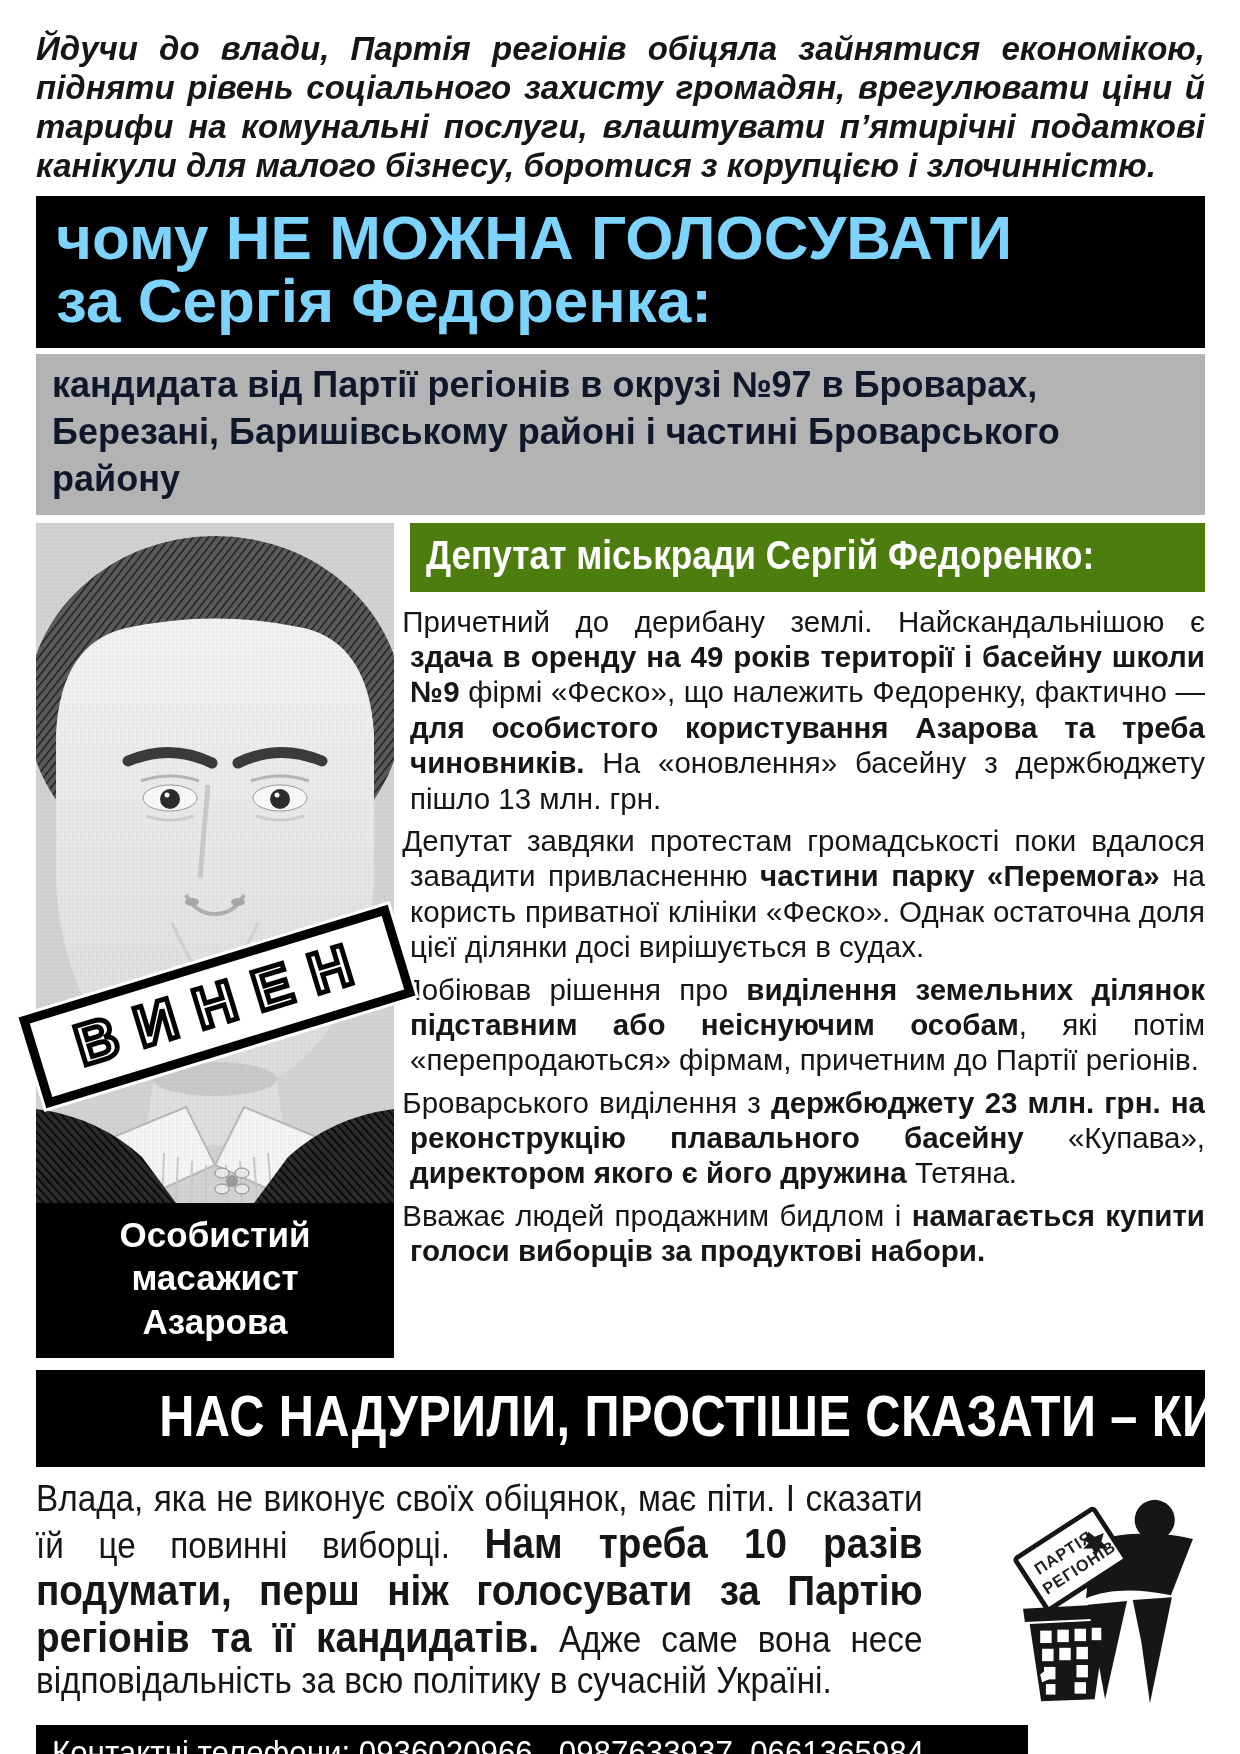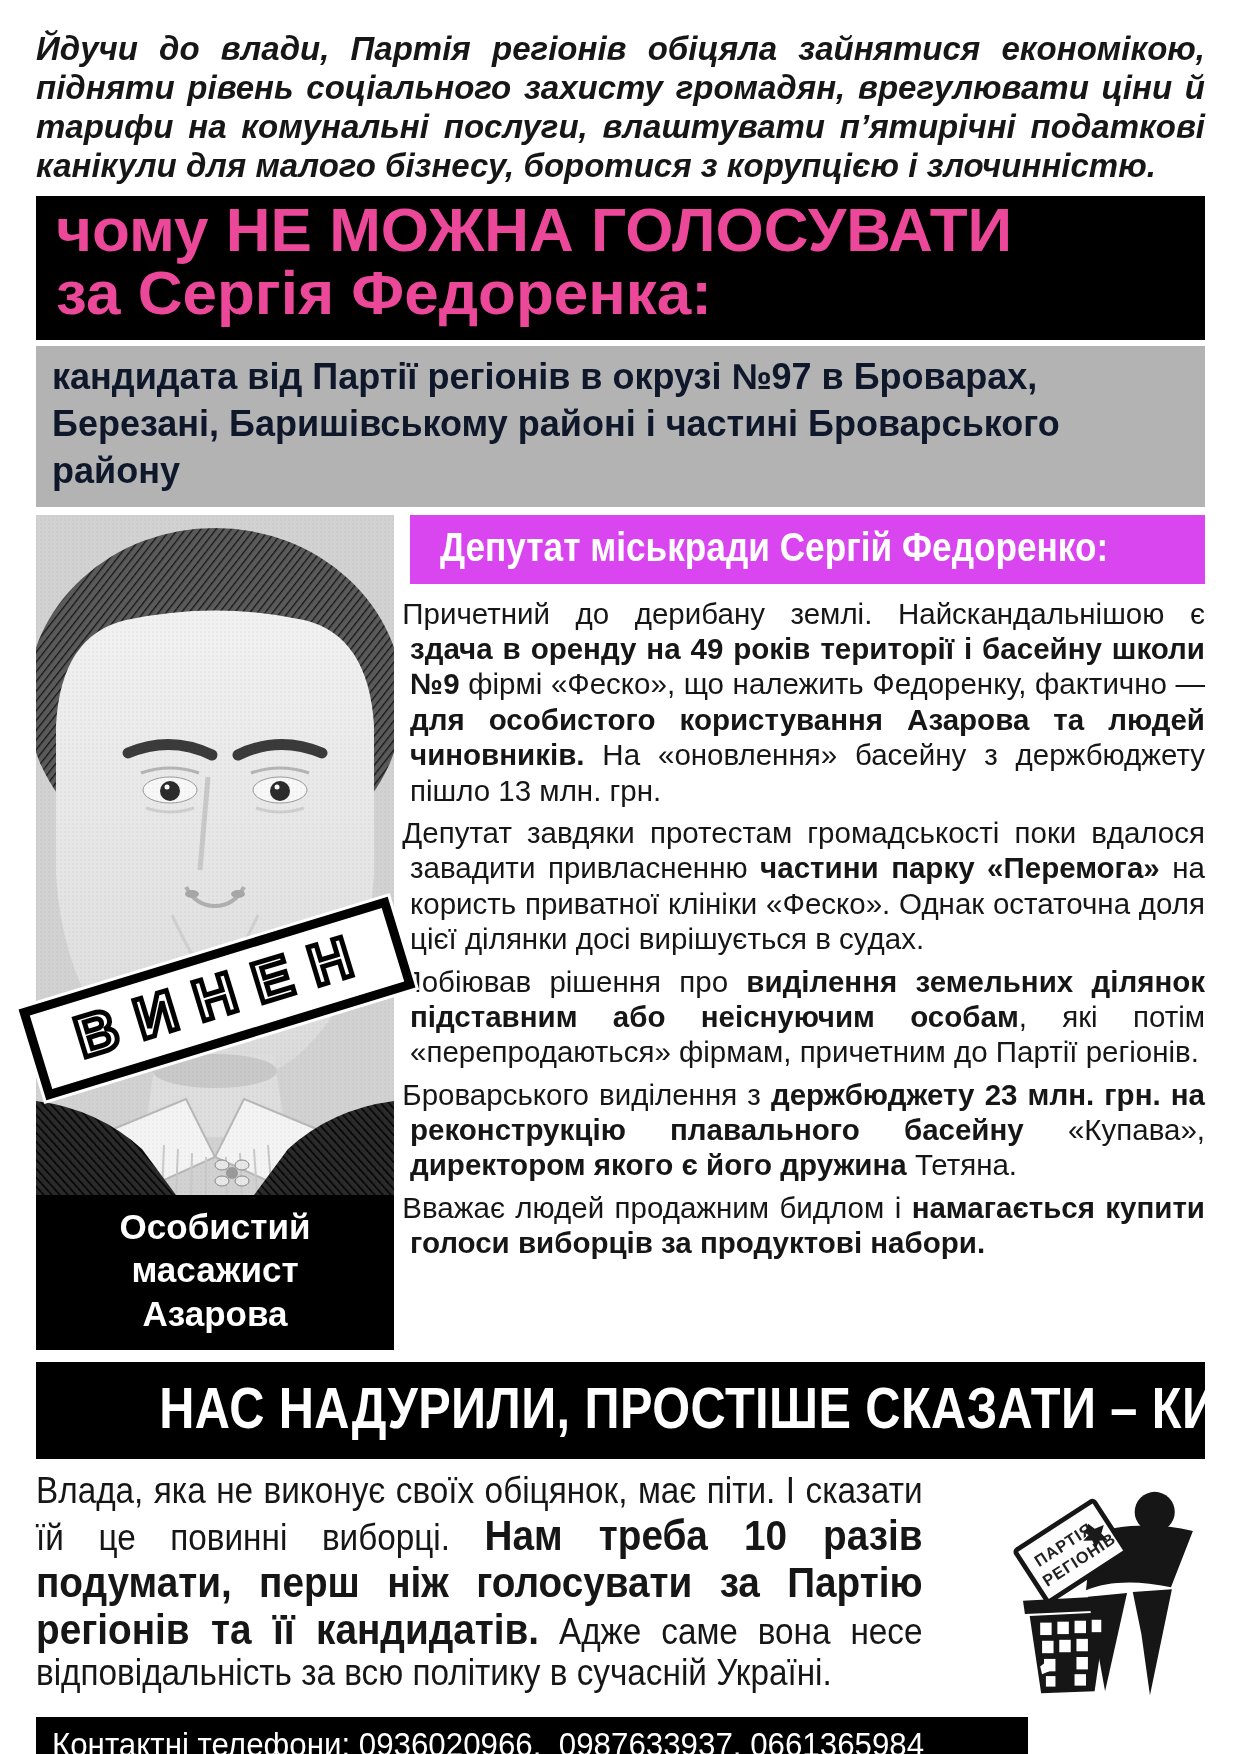--- a/index.html
+++ b/index.html
@@ -5,38 +5,38 @@
   html,body{margin:0;padding:0;background:#888;}
   .page{
     position:relative;width:1240px;height:1754px;margin:0 auto;background:#fff;
     overflow:hidden;box-sizing:border-box;padding:30px 35px 0 36px;
     font-family:"Liberation Sans",sans-serif;color:#111;
   }
   .intro{
     font-style:italic;font-weight:700;font-size:33px;line-height:1.18;
     text-align:justify;margin:0 0 10px 0;color:#161616;
   }
-  .banner-title{background:#000;color:#ec4899;padding:2px 12px 16px 20px;}
+  .banner-title{background:#000;color:#7dd3fc;padding:10px 12px 16px 20px;}
   .banner-title .line{display:block;font-weight:700;font-size:62px;line-height:1.02;letter-spacing:0;}
   .banner-sub{background:#b3b3b3;margin-top:6px;padding:8px 16px 12px 16px;}
   .banner-sub .txt{font-weight:700;font-size:36px;line-height:1.3;color:#0f172a;}
   .main{margin-top:8px;}
   .main:after{content:"";display:block;clear:both;}
   .photo{float:left;width:358px;margin:0 16px 0 0;position:relative;}
   .portrait{display:block;width:358px;height:680px;background:#d6d6d6;}
   .stamp{
     position:absolute;left:-12px;top:436px;width:386px;box-sizing:border-box;
     background:#fff;border:9px solid #000;box-shadow:0 0 0 3px #fff;
     transform:rotate(-17deg);text-align:center;
     font-weight:700;font-size:58px;letter-spacing:20px;line-height:1.05;
     color:#fff;-webkit-text-stroke:5px #000;padding:6px 0 10px 14px;white-space:nowrap;
   }
   .caption{background:#000;color:#fff;text-align:center;padding:10px 4px 14px 4px;}
   .caption .cline{font-weight:700;font-size:35px;line-height:1.25;}
-  .dep-banner{margin-left:374px;background:#d946ef;color:#fff;padding:10px 14px 14px 30px;margin-bottom:12px;}
+  .dep-banner{margin-left:374px;background:#4d7c0f;color:#fff;padding:10px 14px 14px 16px;margin-bottom:12px;}
   .cond{display:inline-block;transform:scaleX(0.88);transform-origin:0 50%;white-space:nowrap;}
   .dep-banner .cond{font-weight:700;font-size:40px;}
   .bullet{
     font-size:29.5px;line-height:1.2;text-align:justify;color:#161616;
     margin:0 0 7px 0;text-indent:-30px;padding-left:30px;
   }
   .bullet .dot{margin-right:12px;}
   .bullet b{font-weight:700;}
   .slogan{clear:both;background:#000;margin-top:12px;padding:12px 8px 18px 8px;text-align:center;}
   .slogan .cond-c{display:inline-block;transform:scaleX(0.84);transform-origin:50% 50%;white-space:nowrap;
@@ -144,21 +144,21 @@
         <div class="cline">Особистий масажист</div>
         <div class="cline">Азарова</div>
       </div>
     </div>
 
     <div class="dep-banner">
       <span class="cond">Депутат міськради Сергій Федоренко:</span>
     </div>
 
     <div id="bullets" class="bullets">
-        <p class="bullet"><span class="dot">•</span><span>Причетний до дерибану землі. Найскандальнішою є </span><b>здача в оренду на 49 років території і басейну школи №9</b><span> фірмі «Феско», що належить Федоренку, фактично — </span><b>для особистого користування Азарова та людей чиновників.</b><span> На «оновлення» басейну з держбюджету пішло 13 млн. грн.</span></p>
+        <p class="bullet"><span class="dot">•</span><span>Причетний до дерибану землі. Найскандальнішою є </span><b>здача в оренду на 49 років території і басейну школи №9</b><span> фірмі «Феско», що належить Федоренку, фактично — </span><b>для особистого користування Азарова та треба чиновників.</b><span> На «оновлення» басейну з держбюджету пішло 13 млн. грн.</span></p>
         <p class="bullet"><span class="dot">•</span><span>Депутат завдяки протестам громадськості поки вдалося завадити привласненню </span><b>частини парку «Перемога»</b><span> на користь приватної клініки «Феско». Однак остаточна доля цієї  ділянки досі вирішується в судах.</span></p>
         <p class="bullet"><span class="dot">•</span><span>Лобіював рішення про </span><b>виділення земельних ділянок підставним або неіснуючим особам</b><span>, які потім «перепродаються» фірмам, причетним до Партії регіонів.</span></p>
         <p class="bullet"><span class="dot">•</span><span>Броварського виділення з </span><b>держбюджету 23 млн. грн. на реконструкцію плавального басейну</b><span> «Купава», </span><b>директором якого є його дружина</b><span> Тетяна.</span></p>
         <p class="bullet"><span class="dot">•</span><span>Вважає людей продажним бидлом і </span><b>намагається купити голоси виборців за продуктові набори.</b></p>
       </div>
 
   </div>
 
   <div class="slogan">
     <span class="cond-c">НАС НАДУРИЛИ, ПРОСТІШЕ СКАЗАТИ – КИНУЛИ!</span>

